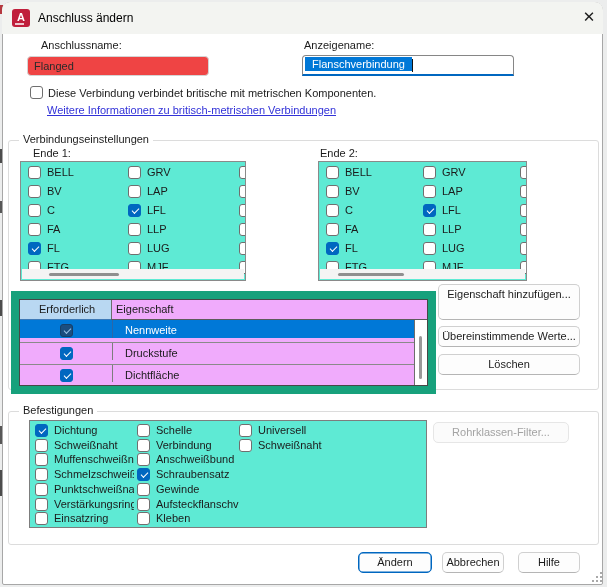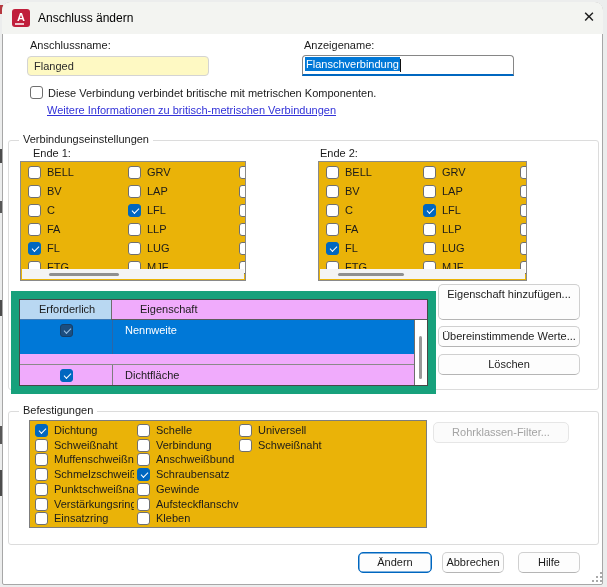--- a/index.html
+++ b/index.html
@@ -22,55 +22,55 @@
     background:#c01f3c;border-radius:3px;color:#fff;font-weight:bold;
     font-size:11px;text-align:center;line-height:16px}
   .app-icon::after{content:"";position:absolute;left:3px;bottom:2px;width:9px;height:2px;
     background:rgba(255,255,255,.75)}
   .win-title{position:absolute;left:38px;top:11px;font-size:12px;color:#000}
   .close-btn{position:absolute;left:580px;top:8px;width:18px;height:18px;
     font-size:15px;line-height:18px;text-align:center;color:#1a1a1a;cursor:default}
   
   .lbl{position:absolute;white-space:nowrap}
   .field{position:absolute;box-sizing:border-box;border-radius:4px;white-space:nowrap;overflow:hidden}
-  .field-disabled{background:#fef9c3;border:1px solid #d4d4d4;color:#2b2b2b;
+  .field-disabled{background:#ef4444;border:1px solid #d4d4d4;color:#2b2b2b;
     line-height:18px;padding-left:6px}
   .field-focus{background:#fff;border:1px solid #868686;border-bottom:2px solid #0067c0;
     border-radius:4px 4px 0 0;line-height:17px;padding-left:2px}
-  .sel-text{background:#0078d7;color:#fff;padding:1px 1px}
+  .sel-text{background:#0078d7;color:#fff;padding:1px 7px}
   .caret{display:inline-block;width:1px;height:13px;background:#111;vertical-align:middle}
   
   .cb{position:absolute;width:13px;height:13px;box-sizing:border-box;
     background:#fff;border:1px solid #6f6f6f;border-radius:3px}
   .cb.on{background:#0067c0;border-color:#0067c0}
   .cb.on::after{content:"";position:absolute;left:2.5px;top:3px;width:6px;height:3px;
     border-left:1.6px solid #fff;border-bottom:1.6px solid #fff;transform:rotate(-45deg)}
   .cb.selrow{background:#1b4e80;border-color:#163f67}
   .cb.selrow::after{border-color:#9cc3e6}
   
   .group{position:absolute;border:1px solid #dcdcdc;border-radius:3px;box-sizing:border-box}
   .group-label{position:absolute;top:-8px;left:10px;background:#fff;padding:0 4px;white-space:nowrap}
   
-  .listbox{position:absolute;background:#eab308;border:1px solid #8a8a8a;
+  .listbox{position:absolute;background:#5eead4;border:1px solid #8a8a8a;
     box-sizing:border-box;overflow:hidden}
   .opt{position:absolute;height:13px;line-height:13px;white-space:nowrap}
   .opt .cb{left:0;top:0}
   .opt-lb{position:absolute;left:19px;top:0}
   .hscroll{position:absolute;left:1px;right:1px;bottom:1px;height:10px;background:#f4f4f4}
   .hthumb{position:absolute;top:4px;height:3px;border-radius:2px;background:#8f8f8f}
   
   .annotation{position:absolute;left:11px;top:291px;width:425px;height:103px;
     box-sizing:border-box;border:8px solid #17a17c}
   .ptable{position:absolute;inset:0;background:#f0abfc;border:1px solid #474747;box-sizing:border-box;overflow:hidden}
   .pt-head{position:absolute;left:0;top:0;right:0;height:20px;border-bottom:1px solid #5c5c5c;box-sizing:border-box}
   .pt-head-req{position:absolute;left:0;top:0;width:92px;height:19px;background:#b9d8f2;
     border-right:1px solid #6d6d6d;box-sizing:border-box;line-height:19px;padding-left:19px}
   .pt-head-req::after{content:"";position:absolute;left:0;bottom:-2px;width:100%;height:2px;background:#3d7ab8}
-  .pt-head-prop{position:absolute;left:120px;top:0;line-height:19px}
-  .pt-row{position:absolute;left:0;right:12px;height:34px;box-sizing:border-box}
+  .pt-head-prop{position:absolute;left:96px;top:0;line-height:19px}
+  .pt-row{position:absolute;left:0;right:12px;height:18px;box-sizing:border-box}
   .pt-row .colsep{position:absolute;left:92px;top:0;bottom:0;width:1px;background:#7d7d7d}
   .pt-row.rsel .colsep{background:#2b66a8}
   .pt-row + .pt-row{border-top:1px solid #8a8a8a}
   .pt-row.rsel{background:#0078d7;color:#fff}
   .pt-prop{position:absolute;left:105px;top:4px}
   .vscroll{position:absolute;right:0;top:20px;bottom:0;width:12px;background:#fff;border-left:1px solid #6d6d6d}
   .vthumb{position:absolute;left:4px;top:16px;width:3px;height:43px;background:#9a9a9a;border-radius:2px}
   
   .btn{position:absolute;box-sizing:border-box;background:#fdfdfd;
     border:1px solid #d0d0d0;border-bottom-color:#b5b5b5;border-radius:5px;
@@ -93,21 +93,21 @@
 <div class="edge-mark" style="top:426px;width:2px;height:18px;background:#575757"></div>
 <div class="edge-mark" style="top:470px;width:2px;height:26px;background:#4c4c4c"></div>
 
 <div class="dialog"></div>
 <div class="titlebar"></div>
 
 <div class="app-icon">A</div>
 <div class="win-title">Anschluss ändern</div>
 <div class="close-btn">✕</div>
 
-<div class="lbl" style="left:30px;top:39px">Anschlussname:</div>
+<div class="lbl" style="left:41px;top:39px">Anschlussname:</div>
 <div class="field field-disabled" style="left:27px;top:56px;width:182px;height:20px">Flanged</div>
 
 <div class="lbl" style="left:304px;top:39px">Anzeigename:</div>
 <div class="field field-focus" style="left:302px;top:55px;width:212px;height:21px"><span class="sel-text">Flanschverbindung</span><span class="caret"></span></div>
 
 <span class="cb" style="left:30px;top:86px"></span>
 <div class="lbl" style="left:48px;top:87px">Diese Verbindung verbindet britische mit metrischen Komponenten.</div>
 <div class="link" style="left:47px;top:104px">Weitere Informationen zu britisch-metrischen Verbindungen</div>
 
 <div class="group" style="left:8px;top:140px;width:591px;height:250px">
@@ -241,20 +241,25 @@
   <div class="ptable">
     <div class="pt-head">
       <div class="pt-head-req">Erforderlich</div>
       <div class="pt-head-prop">Eigenschaft</div>
     </div>
     <div class="pt-row rsel" style="top:20px">
       <span class="colsep"></span>
       <span class="cb on selrow" style="left:40px;top:4px"></span>
       <span class="pt-prop">Nennweite</span>
     </div>
+    <div class="pt-row" style="top:42px">
+      <span class="colsep"></span>
+      <span class="cb on" style="left:40px;top:4px"></span>
+      <span class="pt-prop">Druckstufe</span>
+    </div>
     <div class="pt-row" style="top:64px">
       <span class="colsep"></span>
       <span class="cb on" style="left:40px;top:4px"></span>
       <span class="pt-prop">Dichtfläche</span>
     </div>
     <div class="vscroll">
       <div class="vthumb"></div>
     </div>
   </div>
 </div>

